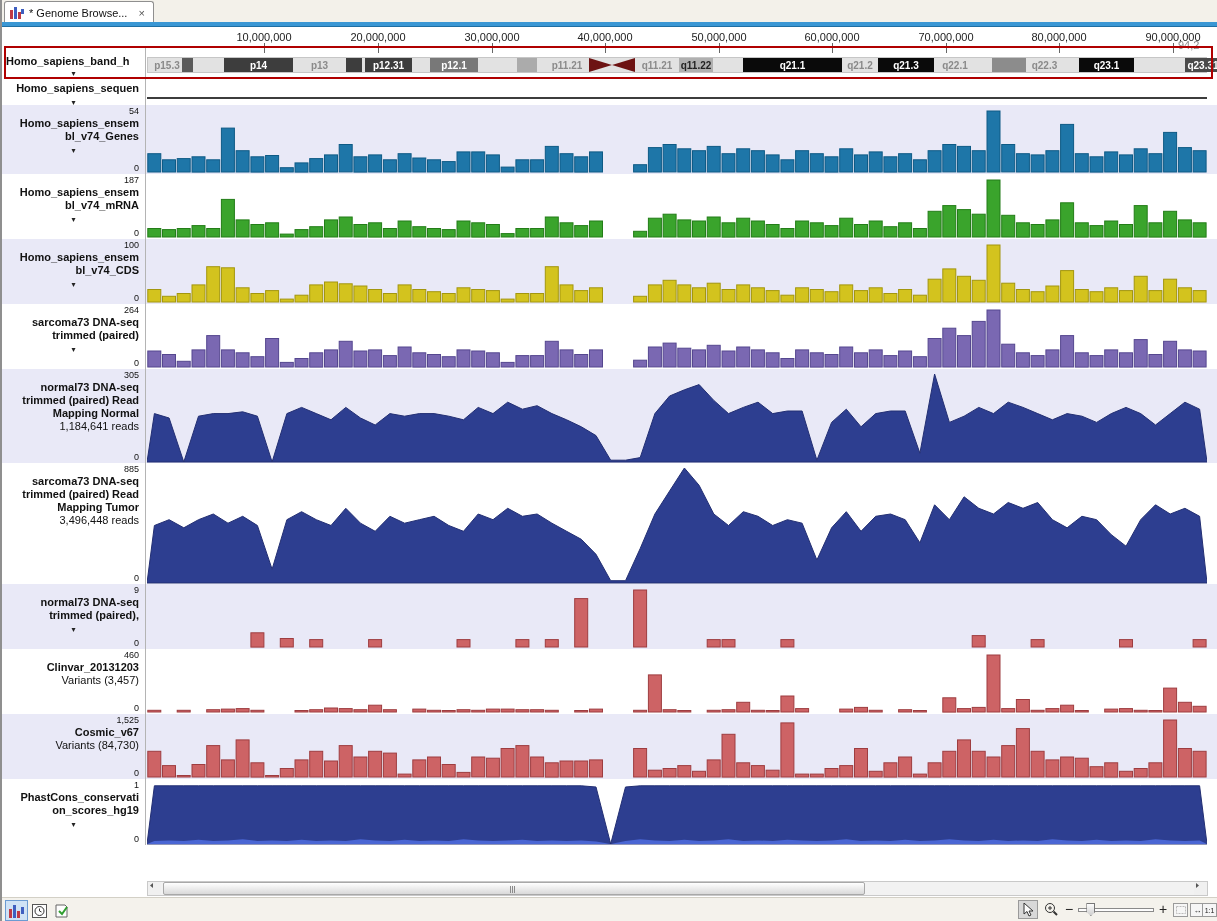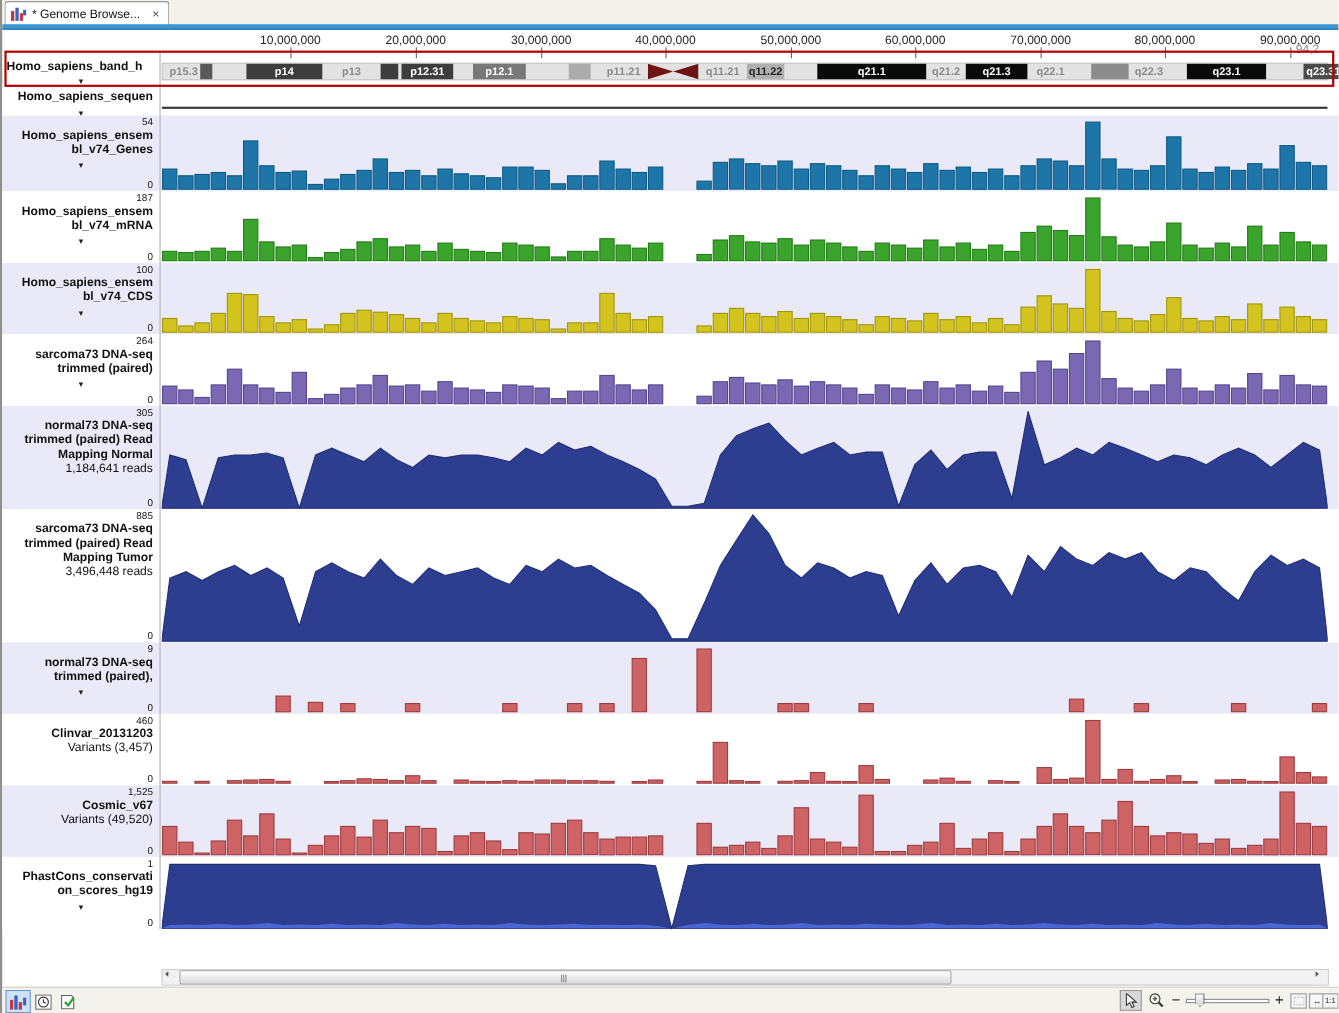--- a/index.html
+++ b/index.html
@@ -134,21 +134,21 @@
         <polygon points="23,0 0,7 23,14" fill="#6d1313"></polygon>
       </svg>
       <div class="band" style="left: 489px; width: 40px; color: rgb(138, 138, 138);">q11.21</div>
       <div class="band" style="left: 531px; width: 34px; background: rgb(176, 176, 176); color: rgb(34, 34, 34);">q11.22</div>
       <div class="band" style="left: 595px; width: 99px; background: rgb(10, 10, 10); color: rgb(255, 255, 255);">q21.1</div>
       <div class="band" style="left: 694px; width: 36px; color: rgb(138, 138, 138);">q21.2</div>
       <div class="band" style="left: 730px; width: 56px; background: rgb(10, 10, 10); color: rgb(255, 255, 255);">q21.3</div>
       <div class="band" style="left: 786px; width: 42px; color: rgb(138, 138, 138);">q22.1</div>
       <div class="band" style="left: 844px; width: 34px; background: rgb(140, 140, 140); color: rgb(255, 255, 255);"></div>
       <div class="band" style="left: 878px; width: 37px; color: rgb(138, 138, 138);">q22.3</div>
-      <div class="band" style="left: 931px; width: 72px; background: rgb(10, 10, 10); color: rgb(255, 255, 255);">q23.1</div>
+      <div class="band" style="left: 931px; width: 55px; background: rgb(10, 10, 10); color: rgb(255, 255, 255);">q23.1</div>
       <div class="band" style="left: 1037px; width: 36px; background: rgb(74, 74, 74); color: rgb(255, 255, 255);">q23.31</div>
     </div>
 
   <div id="tracks">
       <div class="track-row" style="height: 25px; background: rgb(255, 255, 255);">
         <div class="label-col">
           <div style="margin-top: -10px;">
             <div class="t-name" style="margin-top: 12px;">Homo_sapiens_sequen</div>
           </div>
           <div class="t-caret">▾</div>
@@ -635,21 +635,21 @@
             <rect x="1046.1" y="57.3" width="13" height="5.7" fill="#cd6365" stroke="#9e3d40" stroke-width="1"></rect>
           </svg>
         </div>
       </div>
       <div class="track-row" style="height: 65px; background: rgb(233, 233, 247);">
         <div class="label-col">
           <div class="t-max">1,525</div>
           <div style="">
             <div class="t-name" style="margin-top: 12px;">Cosmic_v67</div>
           </div>
-          <div class="t-sub">Variants (49,520)</div>
+          <div class="t-sub">Variants (84,730)</div>
           <div class="t-min">0</div>
         </div>
         <div class="plot-col">
           <svg width="1060" height="65" viewBox="0 0 1060 65">
             <rect x="0.8" y="37.3" width="13" height="25.7" fill="#cd6365" stroke="#9e3d40" stroke-width="1"></rect>
             <rect x="15.5" y="51.6" width="13" height="11.4" fill="#cd6365" stroke="#9e3d40" stroke-width="1"></rect>
             <rect x="30.2" y="61.5" width="13" height="1.5" fill="#cd6365" stroke="#9e3d40" stroke-width="1"></rect>
             <rect x="45.0" y="50.5" width="13" height="12.5" fill="#cd6365" stroke="#9e3d40" stroke-width="1"></rect>
             <rect x="59.7" y="31.6" width="13" height="31.4" fill="#cd6365" stroke="#9e3d40" stroke-width="1"></rect>
             <rect x="74.4" y="45.9" width="13" height="17.1" fill="#cd6365" stroke="#9e3d40" stroke-width="1"></rect>

